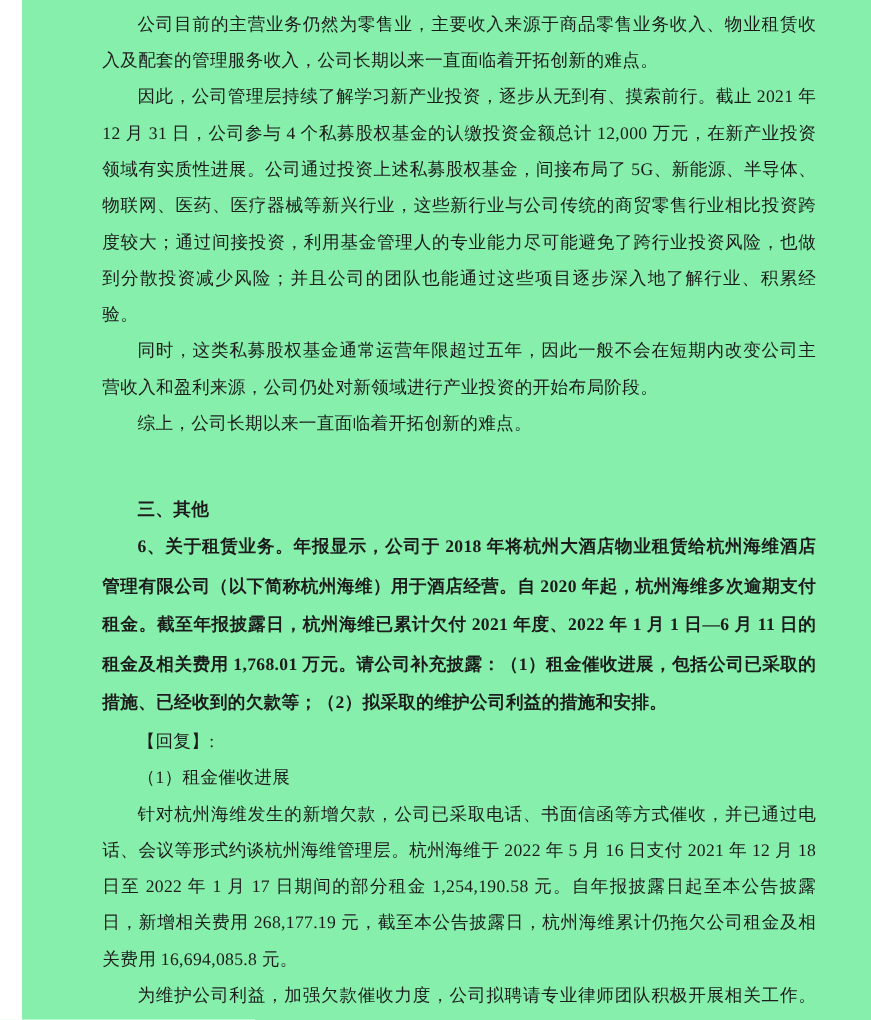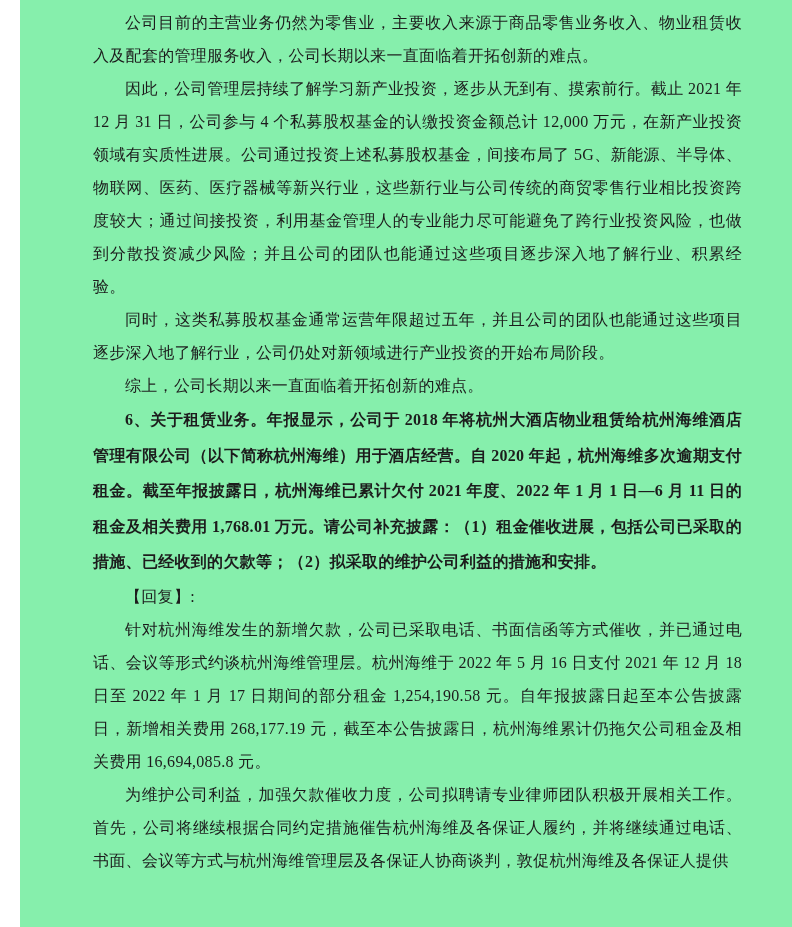--- a/index.html
+++ b/index.html
@@ -44,19 +44,21 @@
     font-weight: normal;
     text-align: left;
   }
 </style>
 </head>
 <body>
 
 <div class="page">
   <p class="para">公司目前的主营业务仍然为零售业，主要收入来源于商品零售业务收入、物业租赁收入及配套的管理服务收入，公司长期以来一直面临着开拓创新的难点。</p>
   <p class="para">因此，公司管理层持续了解学习新产业投资，逐步从无到有、摸索前行。截止 2021 年 12 月 31 日，公司参与 4 个私募股权基金的认缴投资金额总计 12,000 万元，在新产业投资领域有实质性进展。公司通过投资上述私募股权基金，间接布局了 5G、新能源、半导体、物联网、医药、医疗器械等新兴行业，这些新行业与公司传统的商贸零售行业相比投资跨度较大；通过间接投资，利用基金管理人的专业能力尽可能避免了跨行业投资风险，也做到分散投资减少风险；并且公司的团队也能通过这些项目逐步深入地了解行业、积累经验。</p>
-  <p class="para">同时，这类私募股权基金通常运营年限超过五年，并且公司的团队也能通过这些项目逐步深入地了解行业，公司仍处对新领域进行产业投资的开始布局阶段。</p>
+  <p class="para">同时，这类私募股权基金通常运营年限超过五年，因此一般不会在短期内改变公司主营收入和盈利来源，公司仍处对新领域进行产业投资的开始布局阶段。</p>
   <p class="para">综上，公司长期以来一直面临着开拓创新的难点。</p>
+  <p class="para heading">三、其他</p>
   <p class="para question">6、关于租赁业务。年报显示，公司于 2018 年将杭州大酒店物业租赁给杭州海维酒店管理有限公司（以下简称杭州海维）用于酒店经营。自 2020 年起，杭州海维多次逾期支付租金。截至年报披露日，杭州海维已累计欠付 2021 年度、2022 年 1 月 1 日—6 月 11 日的租金及相关费用 1,768.01 万元。请公司补充披露：（1）租金催收进展，包括公司已采取的措施、已经收到的欠款等；（2）拟采取的维护公司利益的措施和安排。</p>
   <p class="para subheading">【回复】:</p>
+  <p class="para subheading">（1）租金催收进展</p>
   <p class="para">针对杭州海维发生的新增欠款，公司已采取电话、书面信函等方式催收，并已通过电话、会议等形式约谈杭州海维管理层。杭州海维于 2022 年 5 月 16 日支付 2021 年 12 月 18 日至 2022 年 1 月 17 日期间的部分租金 1,254,190.58 元。自年报披露日起至本公告披露日，新增相关费用 268,177.19 元，截至本公告披露日，杭州海维累计仍拖欠公司租金及相关费用 16,694,085.8 元。</p>
   <p class="para">为维护公司利益，加强欠款催收力度，公司拟聘请专业律师团队积极开展相关工作。首先，公司将继续根据合同约定措施催告杭州海维及各保证人履约，并将继续通过电话、书面、会议等方式与杭州海维管理层及各保证人协商谈判，敦促杭州海维及各保证人提供</p>
 </div>
 
 </body></html>

